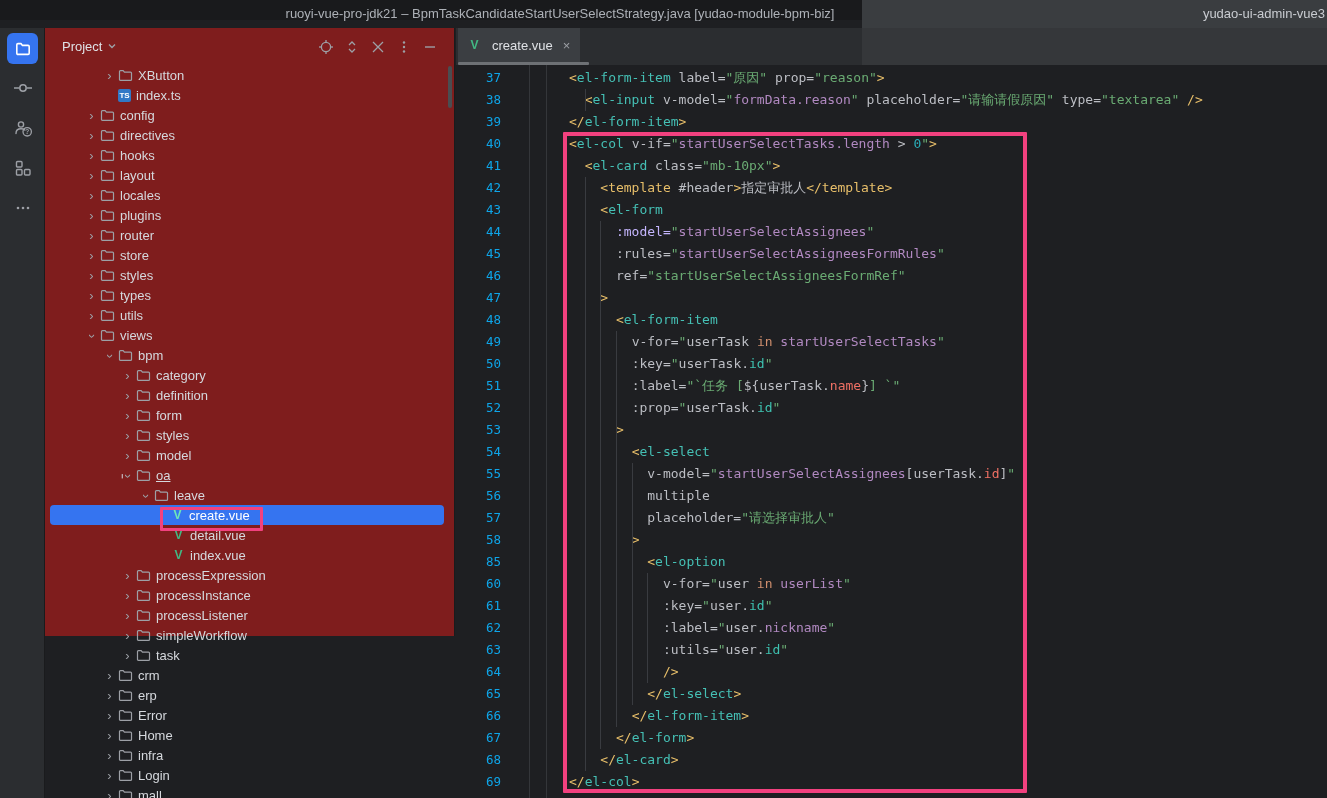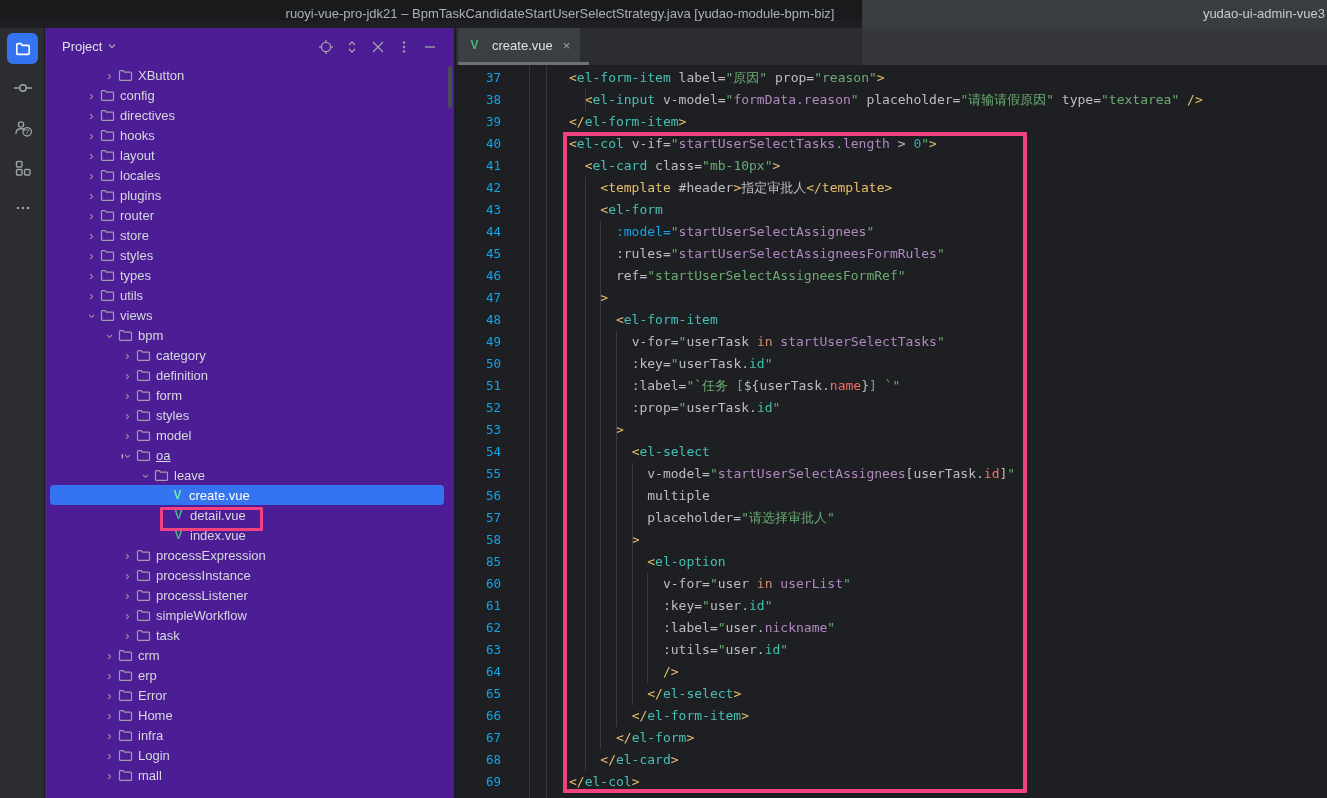--- a/index.html
+++ b/index.html
@@ -17,22 +17,22 @@
   #titlebar-front .ttl { position:absolute; right:2px; top:0; height:28px; line-height:28px;
     font-size:13px; color:#C9CCD1; white-space:nowrap; }
   
   #toolstripe { position:absolute; left:0; top:28px; width:45px; height:770px; background:#2B2D30;
     border-right:1px solid #1A1B1D; }
   .stripe-btn { position:absolute; left:7px; width:31px; height:31px; border-radius:6px;
     display:flex; align-items:center; justify-content:center; }
   .stripe-btn.active { background:#3574F0; }
   .stripe-btn svg { display:block; }
   
-  #project-panel { position:absolute; left:45px; top:28px; width:410px; height:770px;
-    background:#4c1d95; border-right:1px solid #1A1B1D; }
+  #project-panel { position:absolute; left:45px; top:28px; width:410px; height:608px;
+    background:#7f1d1d; border-right:1px solid #1A1B1D; }
   #panel-header { position:absolute; left:0; top:0; width:100%; height:37px; display:flex; align-items:center; }
   #panel-title { margin-left:17px; font-size:13px; color:#DFE1E5; display:flex; align-items:center; gap:5px; }
   #panel-icons { position:absolute; right:16px; top:0; height:37px; display:flex; align-items:center; gap:10px; }
   .hdr-icon { width:16px; height:16px; display:flex; align-items:center; justify-content:center; }
   #tree { position:absolute; left:0; top:37px; width:100%; height:733px; overflow:hidden; }
   .tree-row { height:20px; display:flex; align-items:center; font-size:13px; color:#D5D8DD; white-space:nowrap; }
   .tree-row.selected { background:#3574F0; border-radius:4px; margin-left:5px; margin-right:10px; color:#FFFFFF; }
   .chev { width:17px; display:inline-block; color:#9DA0A6; font-size:13px; text-align:center;
     transform-origin:50% 55%; }
   .chev.open { transform:rotate(90deg); }
@@ -170,20 +170,25 @@
     </span>
   </div>
   <div id="tree">
       <div class="tree-row" style="padding-left: 56px;">
         <span class="chev">›</span>
         <span class="ficon"><svg width="15" height="13" viewBox="0 0 15 13">
             <path d="M1.5 2.6 Q1.5 1.6 2.5 1.6 L5.2 1.6 L6.4 3.1 L12.5 3.1 Q13.5 3.1 13.5 4.1 L13.5 10.4 Q13.5 11.4 12.5 11.4 L2.5 11.4 Q1.5 11.4 1.5 10.4 Z" fill="none" stroke="#9DA0A6" stroke-width="1.2" stroke-linejoin="round"></path>
           </svg></span>
         <span class="tlabel">XButton</span>
       </div>
+      <div class="tree-row" style="padding-left: 56px;">
+        <span class="chev"></span>
+        <span class="tsicon">TS</span>
+        <span class="tlabel">index.ts</span>
+      </div>
       <div class="tree-row" style="padding-left: 38px;">
         <span class="chev">›</span>
         <span class="ficon"><svg width="15" height="13" viewBox="0 0 15 13">
             <path d="M1.5 2.6 Q1.5 1.6 2.5 1.6 L5.2 1.6 L6.4 3.1 L12.5 3.1 Q13.5 3.1 13.5 4.1 L13.5 10.4 Q13.5 11.4 12.5 11.4 L2.5 11.4 Q1.5 11.4 1.5 10.4 Z" fill="none" stroke="#9DA0A6" stroke-width="1.2" stroke-linejoin="round"></path>
           </svg></span>
         <span class="tlabel">config</span>
       </div>
       <div class="tree-row" style="padding-left: 38px;">
         <span class="chev">›</span>
         <span class="ficon"><svg width="15" height="13" viewBox="0 0 15 13">
@@ -436,21 +441,21 @@
     <div class="gutter-sep" style="left:73px;"></div>
     <div class="gutter-sep" style="left:90px;"></div>
     <div id="code-lines" style="position:absolute;left:0;top:2px;width:100%;">
         <div class="line"><span class="lnum">37</span><span class="lcode"><span></span><span style="color: rgb(232, 191, 106);">&lt;</span><span style="color: rgb(69, 192, 181);">el-form-item</span><span style="color: rgb(188, 190, 196);"> </span><span style="color: rgb(188, 190, 196);">label=</span><span style="color: rgb(106, 171, 115);">"原因"</span><span style="color: rgb(188, 190, 196);"> </span><span style="color: rgb(188, 190, 196);">prop=</span><span style="color: rgb(106, 171, 115);">"reason"</span><span style="color: rgb(232, 191, 106);">&gt;</span></span></div>
         <div class="line"><span class="lnum">38</span><span class="lcode"><span>  </span><span style="color: rgb(232, 191, 106);">&lt;</span><span style="color: rgb(69, 192, 181);">el-input</span><span style="color: rgb(188, 190, 196);"> </span><span style="color: rgb(188, 190, 196);">v-model=</span><span style="color: rgb(106, 171, 115);">"</span><span style="color: rgb(177, 137, 193);">formData.reason</span><span style="color: rgb(106, 171, 115);">"</span><span style="color: rgb(188, 190, 196);"> </span><span style="color: rgb(188, 190, 196);">placeholder=</span><span style="color: rgb(106, 171, 115);">"请输请假原因"</span><span style="color: rgb(188, 190, 196);"> </span><span style="color: rgb(188, 190, 196);">type=</span><span style="color: rgb(106, 171, 115);">"textarea"</span><span style="color: rgb(188, 190, 196);"> </span><span style="color: rgb(232, 191, 106);">/&gt;</span></span></div>
         <div class="line"><span class="lnum">39</span><span class="lcode"><span></span><span style="color: rgb(232, 191, 106);">&lt;/</span><span style="color: rgb(69, 192, 181);">el-form-item</span><span style="color: rgb(232, 191, 106);">&gt;</span></span></div>
         <div class="line"><span class="lnum">40</span><span class="lcode"><span></span><span style="color: rgb(232, 191, 106);">&lt;</span><span style="color: rgb(69, 192, 181);">el-col</span><span style="color: rgb(188, 190, 196);"> </span><span style="color: rgb(188, 190, 196);">v-if=</span><span style="color: rgb(106, 171, 115);">"</span><span style="color: rgb(177, 137, 193);">startUserSelectTasks.length</span><span style="color: rgb(188, 190, 196);"> &gt; </span><span style="color: rgb(42, 172, 184);">0</span><span style="color: rgb(106, 171, 115);">"</span><span style="color: rgb(232, 191, 106);">&gt;</span></span></div>
         <div class="line"><span class="lnum">41</span><span class="lcode"><span>  </span><span style="color: rgb(232, 191, 106);">&lt;</span><span style="color: rgb(69, 192, 181);">el-card</span><span style="color: rgb(188, 190, 196);"> </span><span style="color: rgb(188, 190, 196);">class=</span><span style="color: rgb(106, 171, 115);">"mb-10px"</span><span style="color: rgb(232, 191, 106);">&gt;</span></span></div>
         <div class="line"><span class="lnum">42</span><span class="lcode"><span>    </span><span style="color: rgb(232, 191, 106);">&lt;template</span><span style="color: rgb(188, 190, 196);"> </span><span style="color: rgb(188, 190, 196);">#header</span><span style="color: rgb(232, 191, 106);">&gt;</span><span style="color: rgb(188, 190, 196);">指定审批人</span><span style="color: rgb(232, 191, 106);">&lt;/template&gt;</span></span></div>
         <div class="line"><span class="lnum">43</span><span class="lcode"><span>    </span><span style="color: rgb(232, 191, 106);">&lt;</span><span style="color: rgb(69, 192, 181);">el-form</span></span></div>
-        <div class="line"><span class="lnum">44</span><span class="lcode"><span>      </span><span style="color: #0ea5e9;">:model=</span><span style="color: rgb(106, 171, 115);">"</span><span style="color: rgb(177, 137, 193);">startUserSelectAssignees</span><span style="color: rgb(106, 171, 115);">"</span></span></div>
+        <div class="line"><span class="lnum">44</span><span class="lcode"><span>      </span><span style="color: #c4b5fd;">:model=</span><span style="color: rgb(106, 171, 115);">"</span><span style="color: rgb(177, 137, 193);">startUserSelectAssignees</span><span style="color: rgb(106, 171, 115);">"</span></span></div>
         <div class="line"><span class="lnum">45</span><span class="lcode"><span>      </span><span style="color: rgb(188, 190, 196);">:rules=</span><span style="color: rgb(106, 171, 115);">"</span><span style="color: rgb(177, 137, 193);">startUserSelectAssigneesFormRules</span><span style="color: rgb(106, 171, 115);">"</span></span></div>
         <div class="line"><span class="lnum">46</span><span class="lcode"><span>      </span><span style="color: rgb(188, 190, 196);">ref=</span><span style="color: rgb(106, 171, 115);">"startUserSelectAssigneesFormRef"</span></span></div>
         <div class="line"><span class="lnum">47</span><span class="lcode"><span>    </span><span style="color: rgb(232, 191, 106);">&gt;</span></span></div>
         <div class="line"><span class="lnum">48</span><span class="lcode"><span>      </span><span style="color: rgb(232, 191, 106);">&lt;</span><span style="color: rgb(69, 192, 181);">el-form-item</span></span></div>
         <div class="line"><span class="lnum">49</span><span class="lcode"><span>        </span><span style="color: rgb(188, 190, 196);">v-for=</span><span style="color: rgb(106, 171, 115);">"</span><span style="color: rgb(188, 190, 196);">userTask </span><span style="color: rgb(207, 142, 109);">in</span><span style="color: rgb(188, 190, 196);"> </span><span style="color: rgb(177, 137, 193);">startUserSelectTasks</span><span style="color: rgb(106, 171, 115);">"</span></span></div>
         <div class="line"><span class="lnum">50</span><span class="lcode"><span>        </span><span style="color: rgb(188, 190, 196);">:key=</span><span style="color: rgb(106, 171, 115);">"</span><span style="color: rgb(188, 190, 196);">userTask.</span><span style="color: rgb(62, 193, 176);">id</span><span style="color: rgb(106, 171, 115);">"</span></span></div>
         <div class="line"><span class="lnum">51</span><span class="lcode"><span>        </span><span style="color: rgb(188, 190, 196);">:label=</span><span style="color: rgb(106, 171, 115);">"`任务 [</span><span style="color: rgb(188, 190, 196);">${userTask.</span><span style="color: rgb(239, 112, 100);">name</span><span style="color: rgb(188, 190, 196);">}</span><span style="color: rgb(106, 171, 115);">] `"</span></span></div>
         <div class="line"><span class="lnum">52</span><span class="lcode"><span>        </span><span style="color: rgb(188, 190, 196);">:prop=</span><span style="color: rgb(106, 171, 115);">"</span><span style="color: rgb(188, 190, 196);">userTask.</span><span style="color: rgb(62, 193, 176);">id</span><span style="color: rgb(106, 171, 115);">"</span></span></div>
         <div class="line"><span class="lnum">53</span><span class="lcode"><span>      </span><span style="color: rgb(232, 191, 106);">&gt;</span></span></div>
         <div class="line"><span class="lnum">54</span><span class="lcode"><span>        </span><span style="color: rgb(232, 191, 106);">&lt;</span><span style="color: rgb(69, 192, 181);">el-select</span></span></div>

